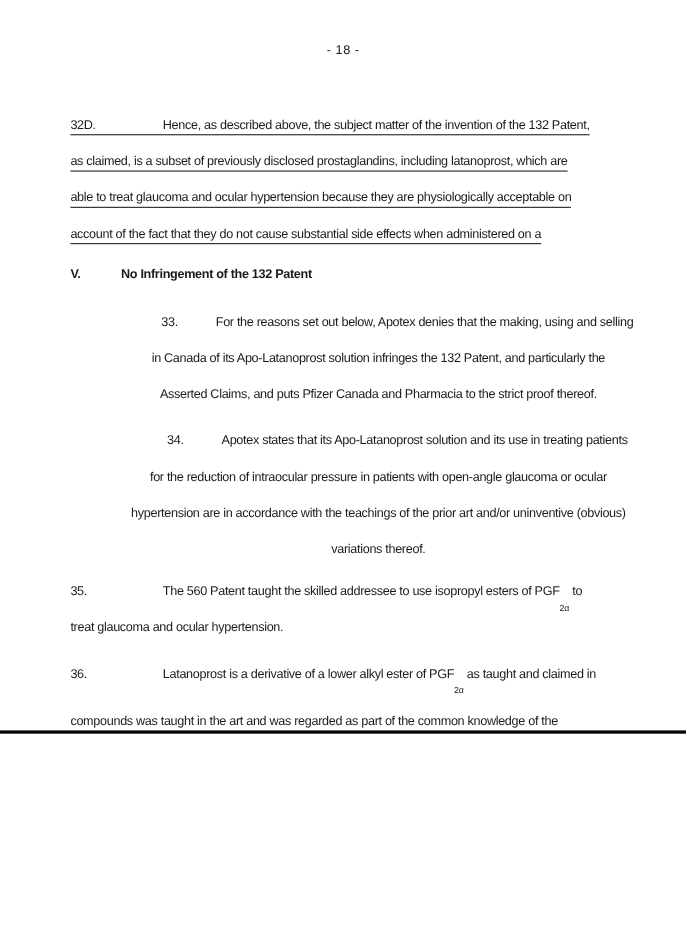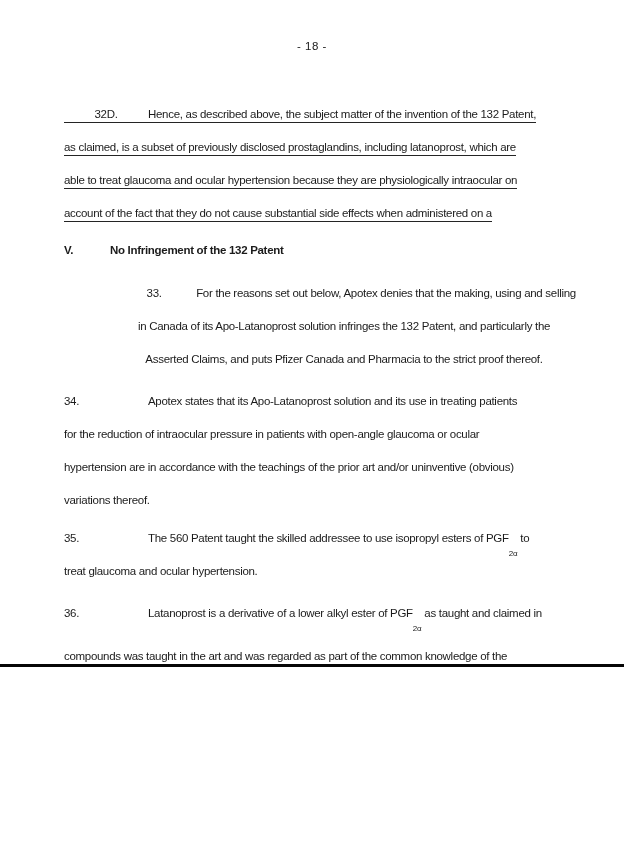--- a/index.html
+++ b/index.html
@@ -16,51 +16,51 @@
     height:16px;
     text-align:center;
     font-size:11.5px;
     letter-spacing:0.5px;
   }
   .doc{padding-left:64px;}
   .para{margin:0;}
   .p0{margin-top:42px;}
   .p1{margin-top:4px;}
   .p2{margin-top:10px;text-align:center;}
-  .p3{margin-top:9px;}
+  .p3{margin-top:9px;text-align:center;}
   .p4{margin-top:5px;}
   .p5{margin-top:9px;}
   .p6{margin-top:10px;}
   .line{
     height:33px;line-height:33px;
     white-space:nowrap;
     font-size:11.5px;
     letter-spacing:-0.3px;
   }
   .num{display:inline-block;width:84px;}
   .heading .line{font-weight:bold;}
   .heading .num{width:46px;}
-  .underline .ln{border-bottom:1px solid #242424;padding-bottom:1.5px;text-align:center;}
+  .underline .ln{border-bottom:1px solid #242424;padding-bottom:1.5px;}
   .sub{font-size:8px;letter-spacing:-0.2px;position:relative;top:14px;}
   .scanbar{
     position:absolute;left:0;right:0;bottom:3px;height:3px;
     background:#060606;
   }
 </style>
 </head>
 <body>
 
 <div class="page">
   <div class="pagenum">- 18 -</div>
 
   <div class="doc">
       <div class="para underline p0">
         <div class="line"><span class="ln"><span class="num">32D.</span>Hence, as described above, the subject matter of the invention of the 132 Patent,</span></div>
         <div class="line"><span class="ln">as claimed, is a subset of previously disclosed prostaglandins, including latanoprost, which are</span></div>
-        <div class="line"><span class="ln">able to treat glaucoma and ocular hypertension because they are physiologically intraocular on</span></div>
+        <div class="line"><span class="ln">able to treat glaucoma and ocular hypertension because they are physiologically acceptable on</span></div>
         <div class="line"><span class="ln">account of the fact that they do not cause substantial side effects when administered on a</span></div>
       </div>
       <div class="para heading p1">
         <div class="line"><span class="ln"><span class="num">V.</span>No Infringement of the 132 Patent</span></div>
       </div>
       <div class="para body p2">
         <div class="line"><span class="ln"><span class="num">33.</span>For the reasons set out below, Apotex denies that the making, using and selling</span></div>
         <div class="line"><span class="ln">in Canada of its Apo-Latanoprost solution infringes the 132 Patent, and particularly the</span></div>
         <div class="line"><span class="ln">Asserted Claims, and puts Pfizer Canada and Pharmacia to the strict proof thereof.</span></div>
       </div>

